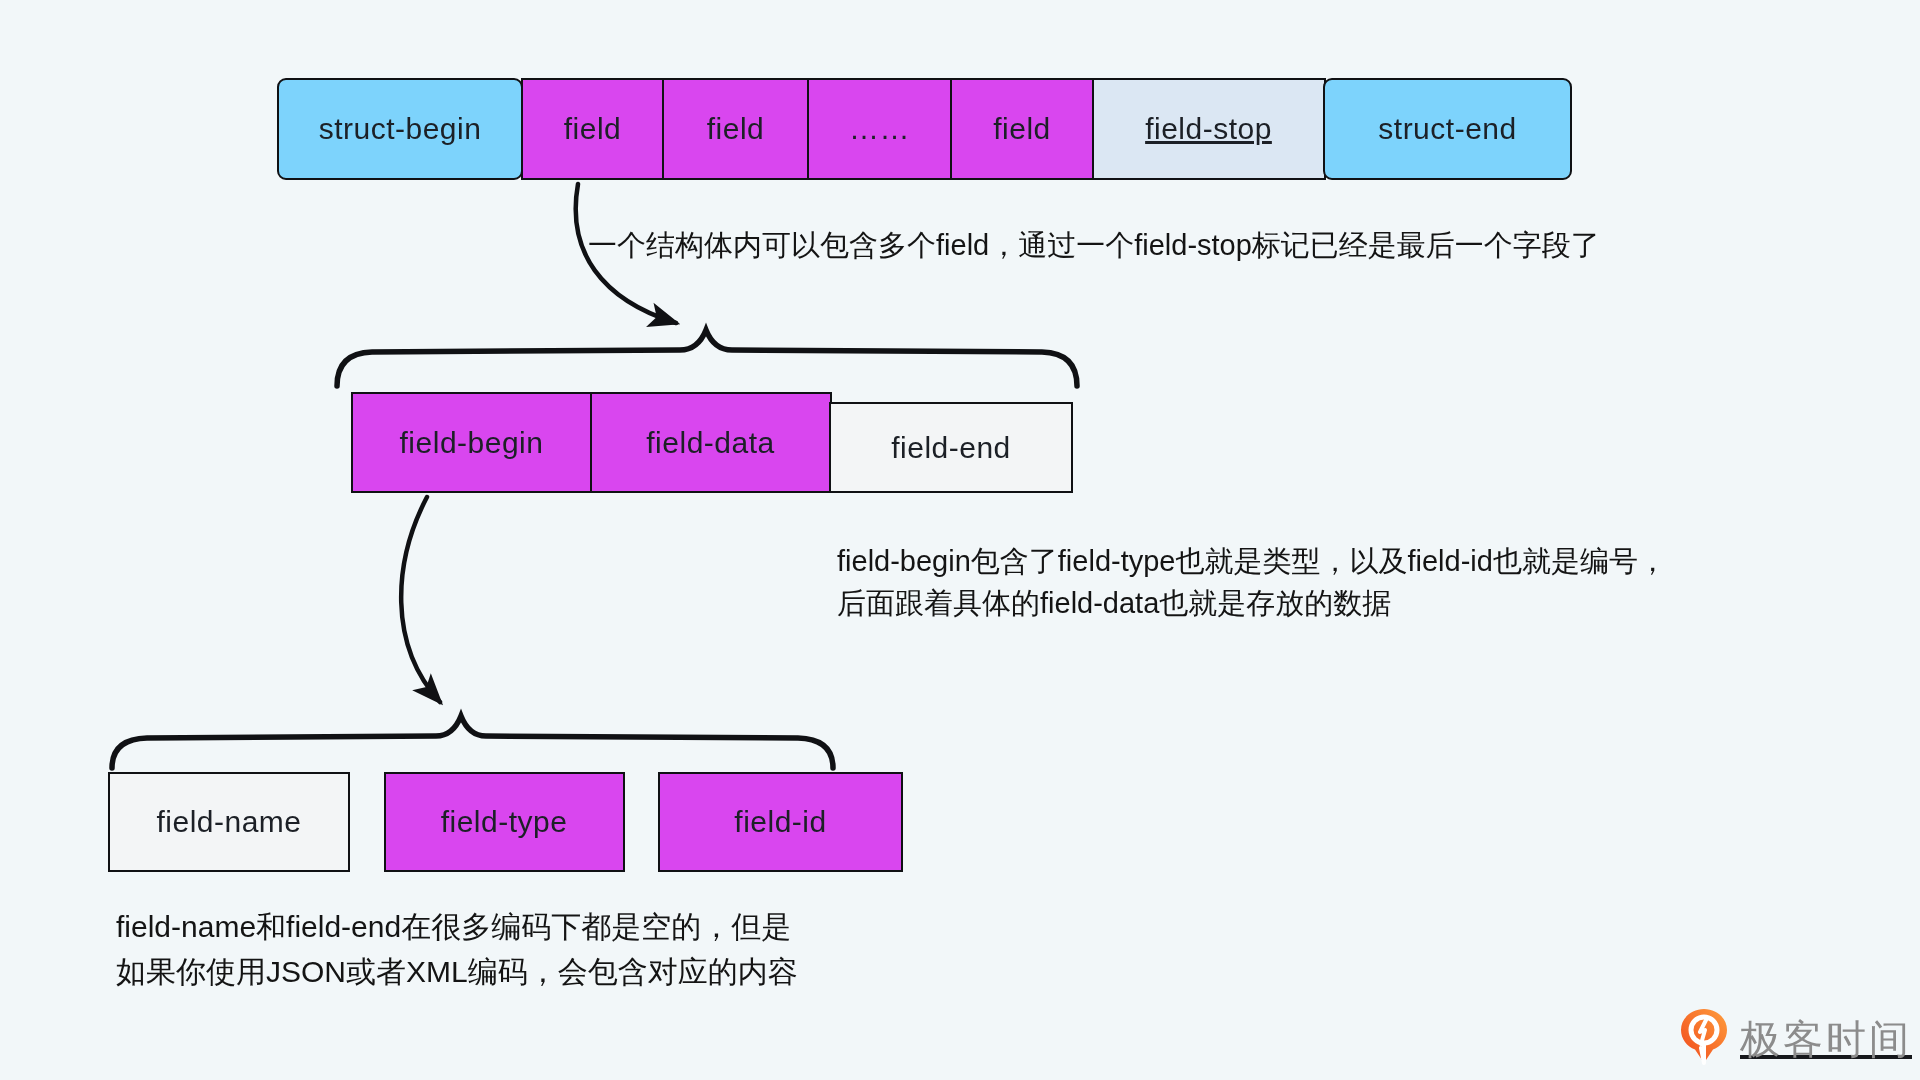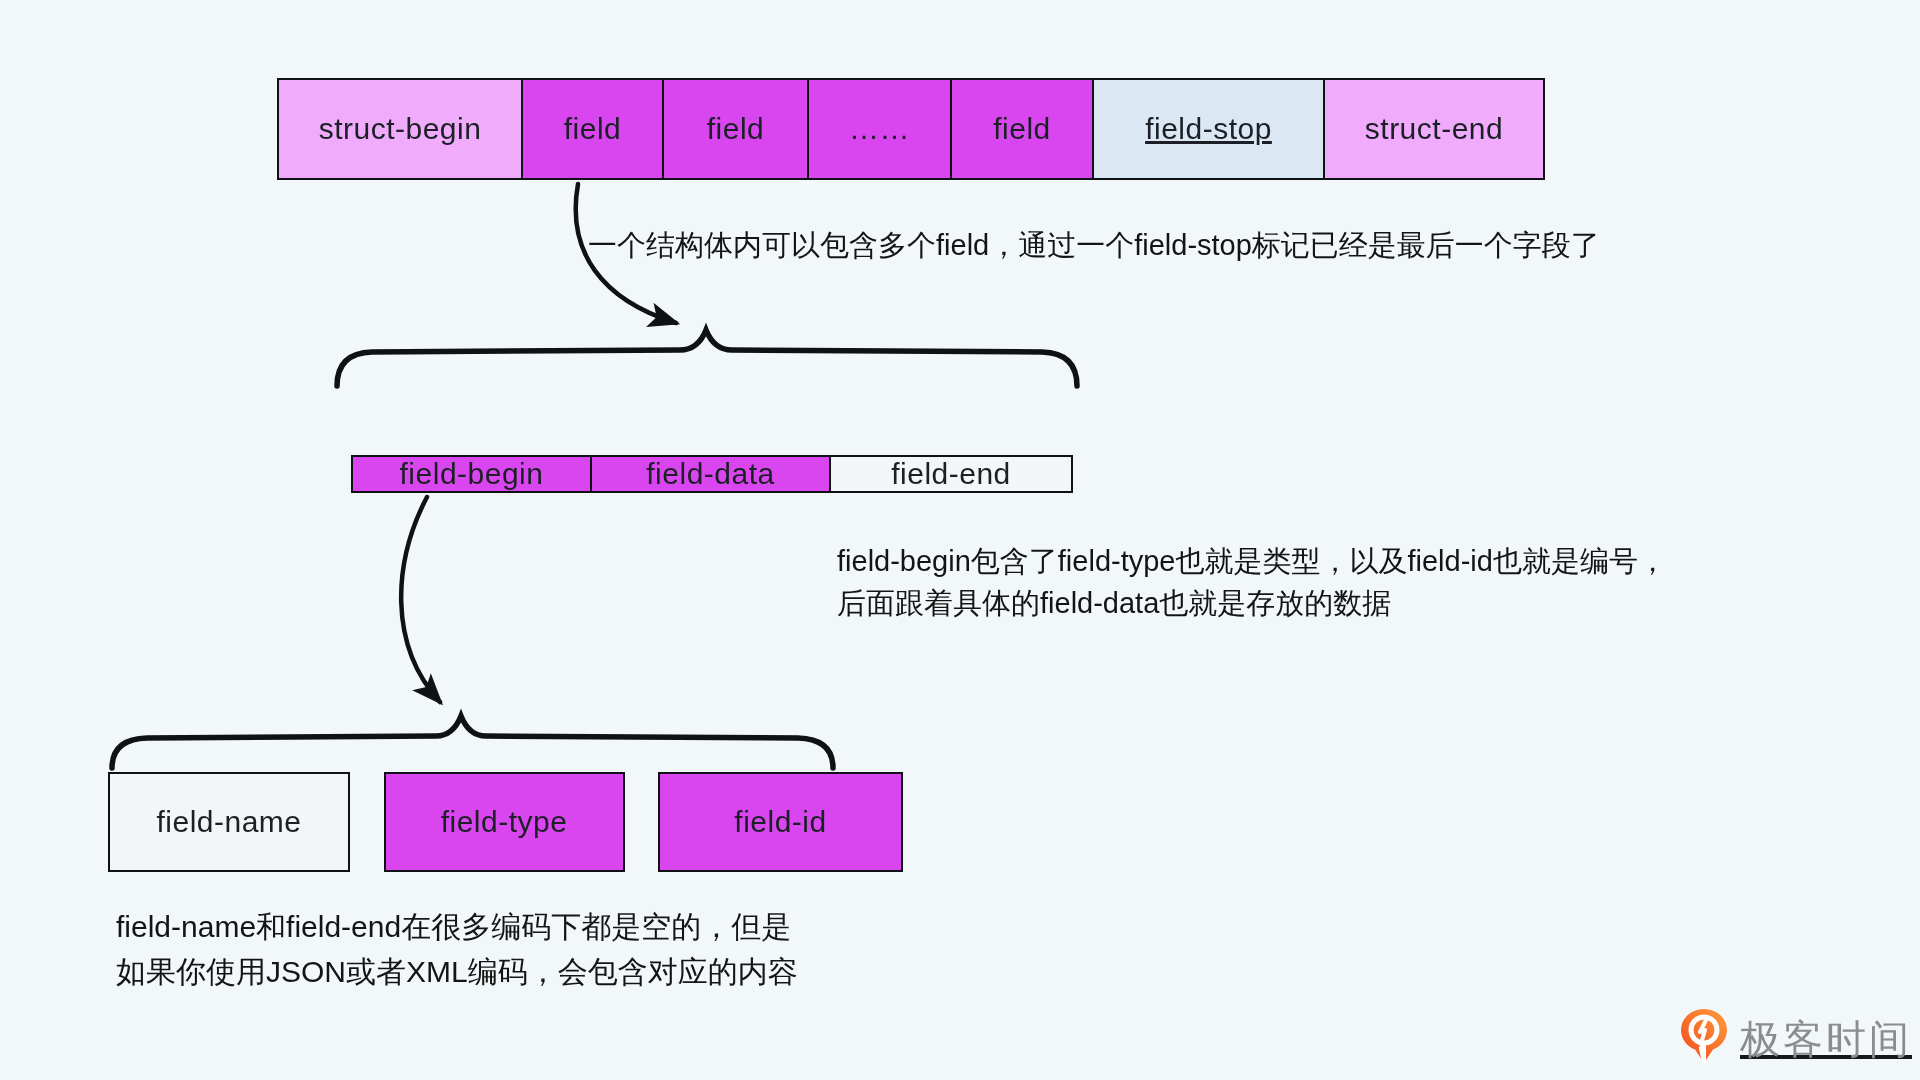--- a/index.html
+++ b/index.html
@@ -16,31 +16,31 @@
   .byte-row{position:absolute;display:flex;}
   .cell{
     box-sizing:border-box;
     border:2.5px solid #101114;
     margin-left:-2.5px;
     display:flex;align-items:center;justify-content:center;
     font-size:30px;letter-spacing:.5px;color:#1c2026;
     white-space:nowrap;
   }
   .cell:first-child{margin-left:0;}
-  .cell.dark {background:#f0abfc;}
+  .cell.dark {background:#7dd3fc;border-radius:9px;}
   .cell.blue {background:#d946ef;}
   .cell.pale {background:#dbe7f3;}
   .cell.white{background:#f3f5f6;}
 
   #row1{left:277px;top:78px;height:102px;}
   #row1 .c0{width:246px;} #row1 .c1{width:144px;} #row1 .c2{width:147px;}
   #row1 .c3{width:146px;} #row1 .c4{width:144px;} #row1 .c5{width:234px;text-decoration:underline;}
-  #row1 .c6{width:222px;}
+  #row1 .c6{width:249px;}
 
-  #row2{left:351px;top:392px;height:101px;align-items:flex-end;}
+  #row2{left:351px;top:392px;height:101px;}
   #row2 .c0{width:241px;} #row2 .c1{width:242px;} #row2 .c2{width:244px;margin-top:10px;}
 
   #row3{left:108px;top:772px;height:100px;gap:36px;}
   #row3 .c0{width:242px;} #row3 .c1{width:241px;} #row3 .c2{width:245px;}
 
   
   .note{position:absolute;font-size:29px;line-height:42px;color:#141414;white-space:nowrap;}
   #note1{left:588px;top:224px;}
   #note2{left:837px;top:540px;}
   #note3{left:116px;top:904px;font-size:30px;line-height:45px;}

